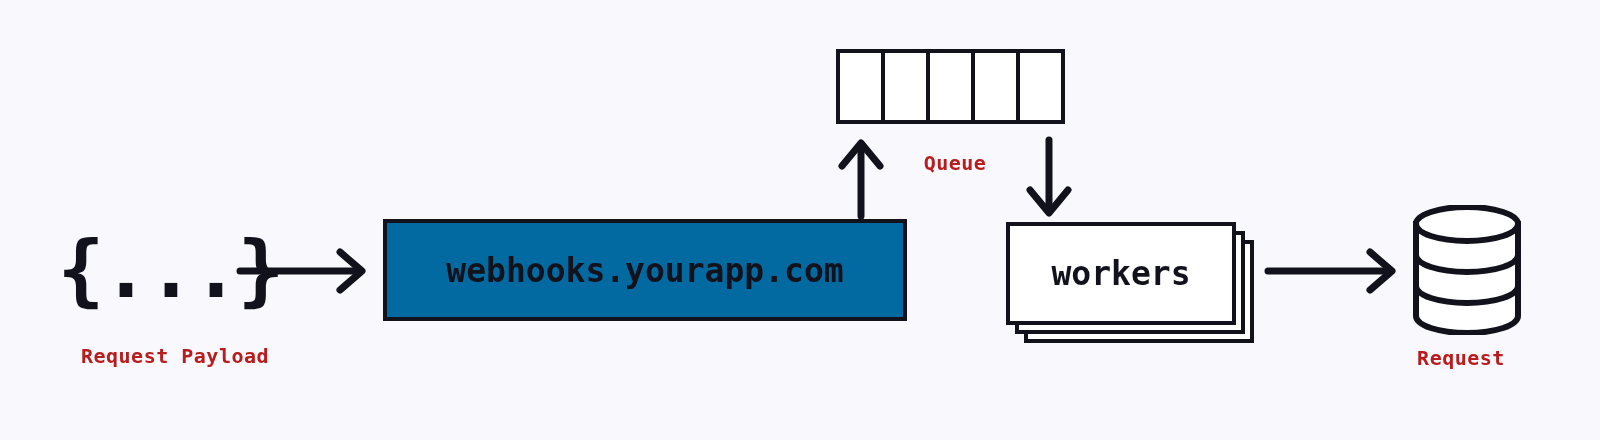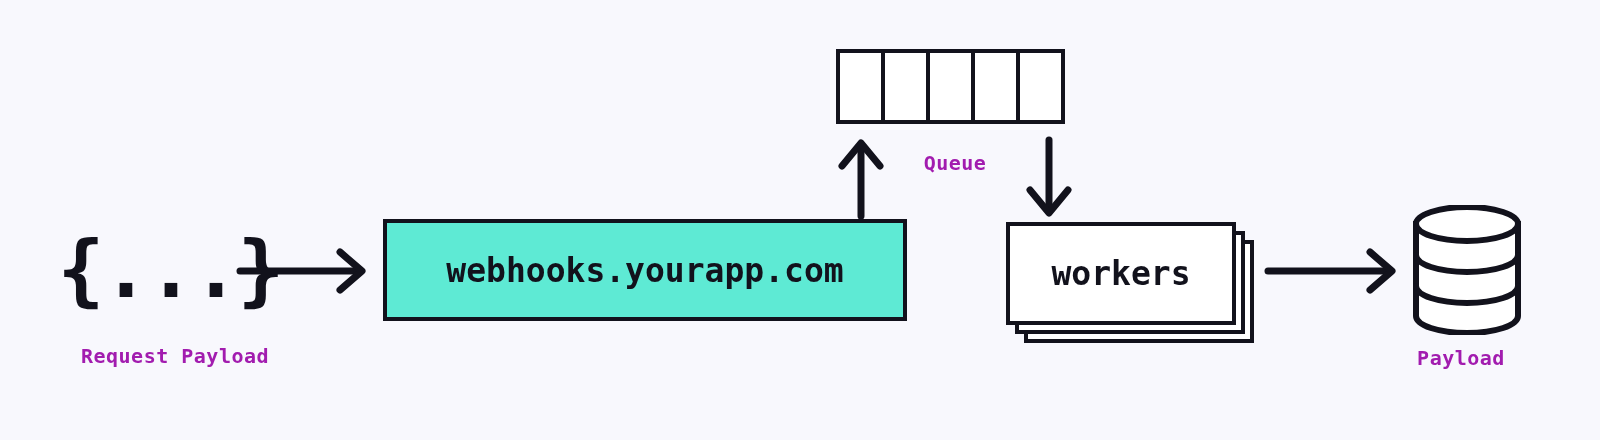--- a/index.html
+++ b/index.html
@@ -46,33 +46,33 @@
     top: 344px;
     width: 260px;
     text-align: center;
   }
 
   
   .node-label {
     font-family: "DejaVu Sans Mono", "Liberation Mono", monospace;
     font-weight: bold;
     font-size: 20px;
-    color: #a21caf;
+    color: #b91c1c;
     letter-spacing: 0.5px;
     white-space: nowrap;
   }
 
   
   #webhooks-box {
     left: 383px;
     top: 219px;
     width: 524px;
     height: 102px;
     box-sizing: border-box;
-    background: #5eead4;
+    background: #0369a1;
     border: 4px solid #12121c;
     display: flex;
     align-items: center;
     justify-content: center;
   }
   #webhooks-text {
     font-family: "DejaVu Sans Mono", "Liberation Mono", monospace;
     font-weight: bold;
     font-size: 33px;
     color: #12121c;
@@ -220,15 +220,15 @@
         <path d="M11,19 L11,111 A51,17 0 0 0 113,111 L113,19 Z" fill="#ffffff"></path>
 
         <ellipse cx="62" cy="19" rx="51" ry="17" fill="#ffffff"></ellipse>
 
         <path d="M11,50 A51,17 0 0 0 113,50" fill="none"></path>
 
         <path d="M11,81 A51,17 0 0 0 113,81" fill="none"></path>
       </g>
     </svg>
   </div>
-  <div class="abs node-label" id="database-label">Payload</div>
+  <div class="abs node-label" id="database-label">Request</div>
 
 </div>
 
 </body></html>

